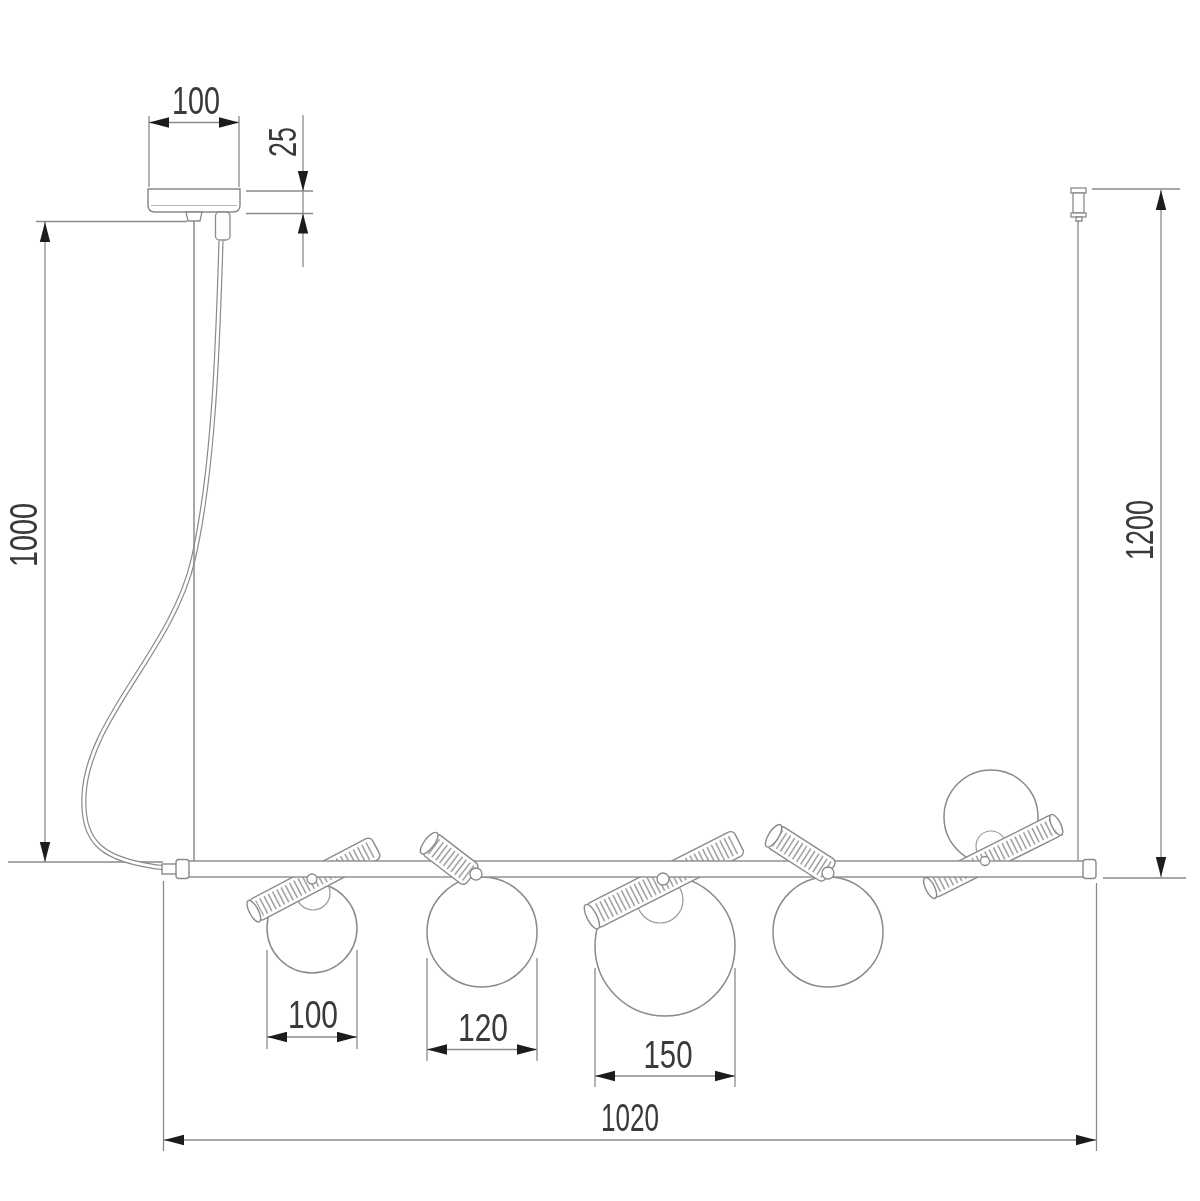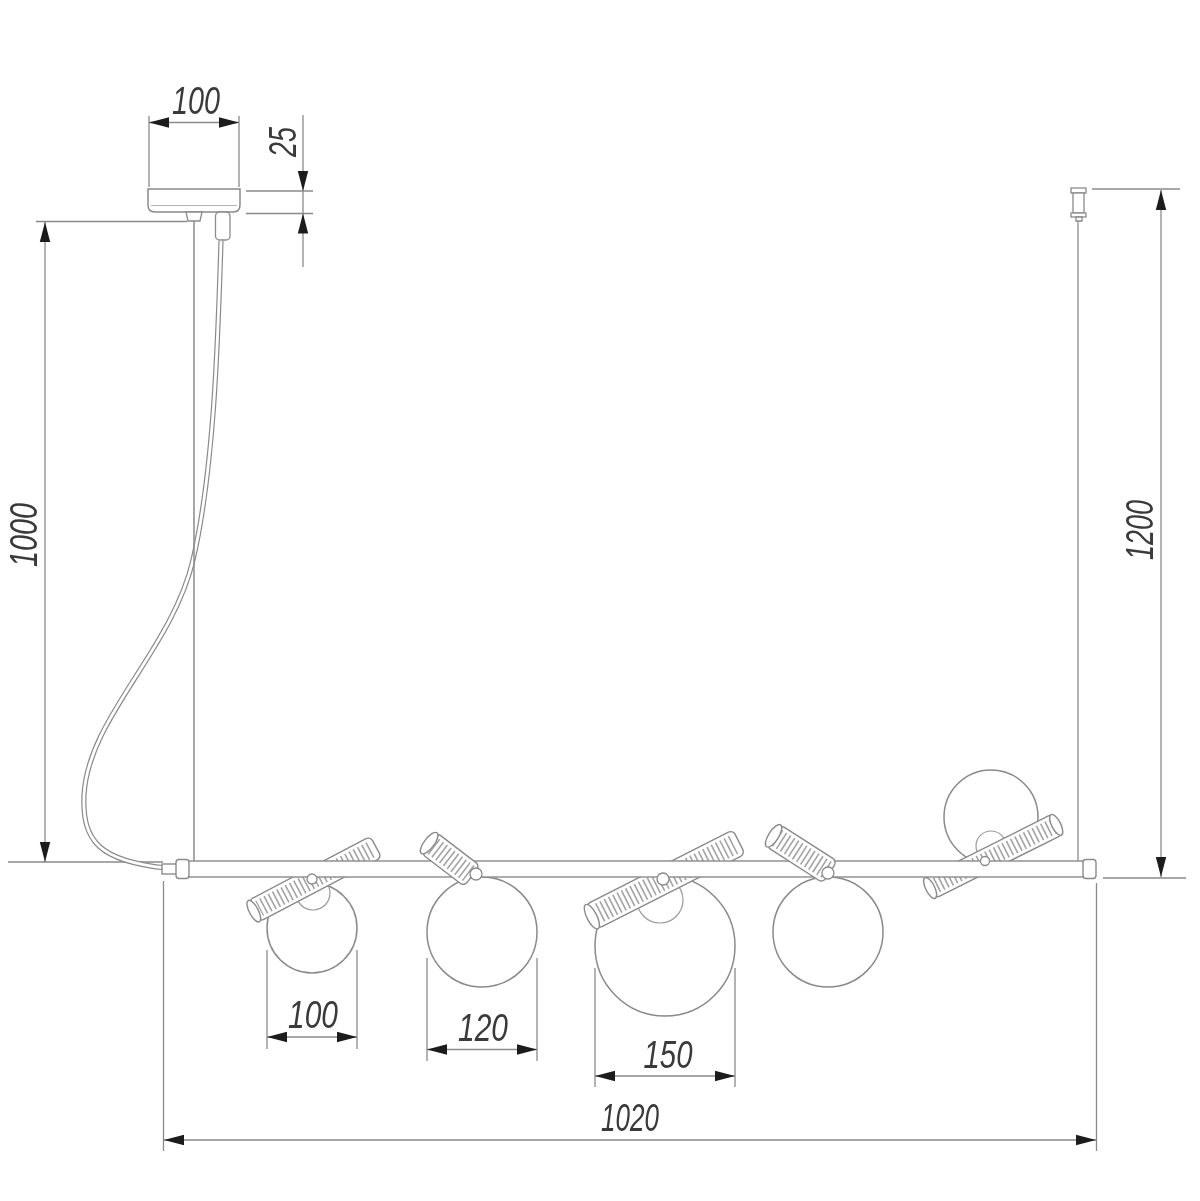--- a/index.html
+++ b/index.html
@@ -1,17 +1,17 @@
 <!DOCTYPE html>
 <html><head>
 <meta charset="utf-8">
 <style>
   html,body{margin:0;padding:0;background:#ffffff;}
   .stage{position:relative;width:1200px;height:1201px;background:#fff;overflow:hidden;
-         font-family:"Liberation Sans", sans-serif;font-style:italic;}
+         font-family:"Liberation Sans", sans-serif;}
   svg{display:block;}
   text{font-family:"Liberation Sans", sans-serif;}
 </style>
 </head>
 <body>
 
 <div class="stage">
 <svg width="1200" height="1201" viewBox="0 0 1200 1201" xmlns="http://www.w3.org/2000/svg">
 
   <g stroke="#8a8a8a" stroke-width="1.3" fill="none">

